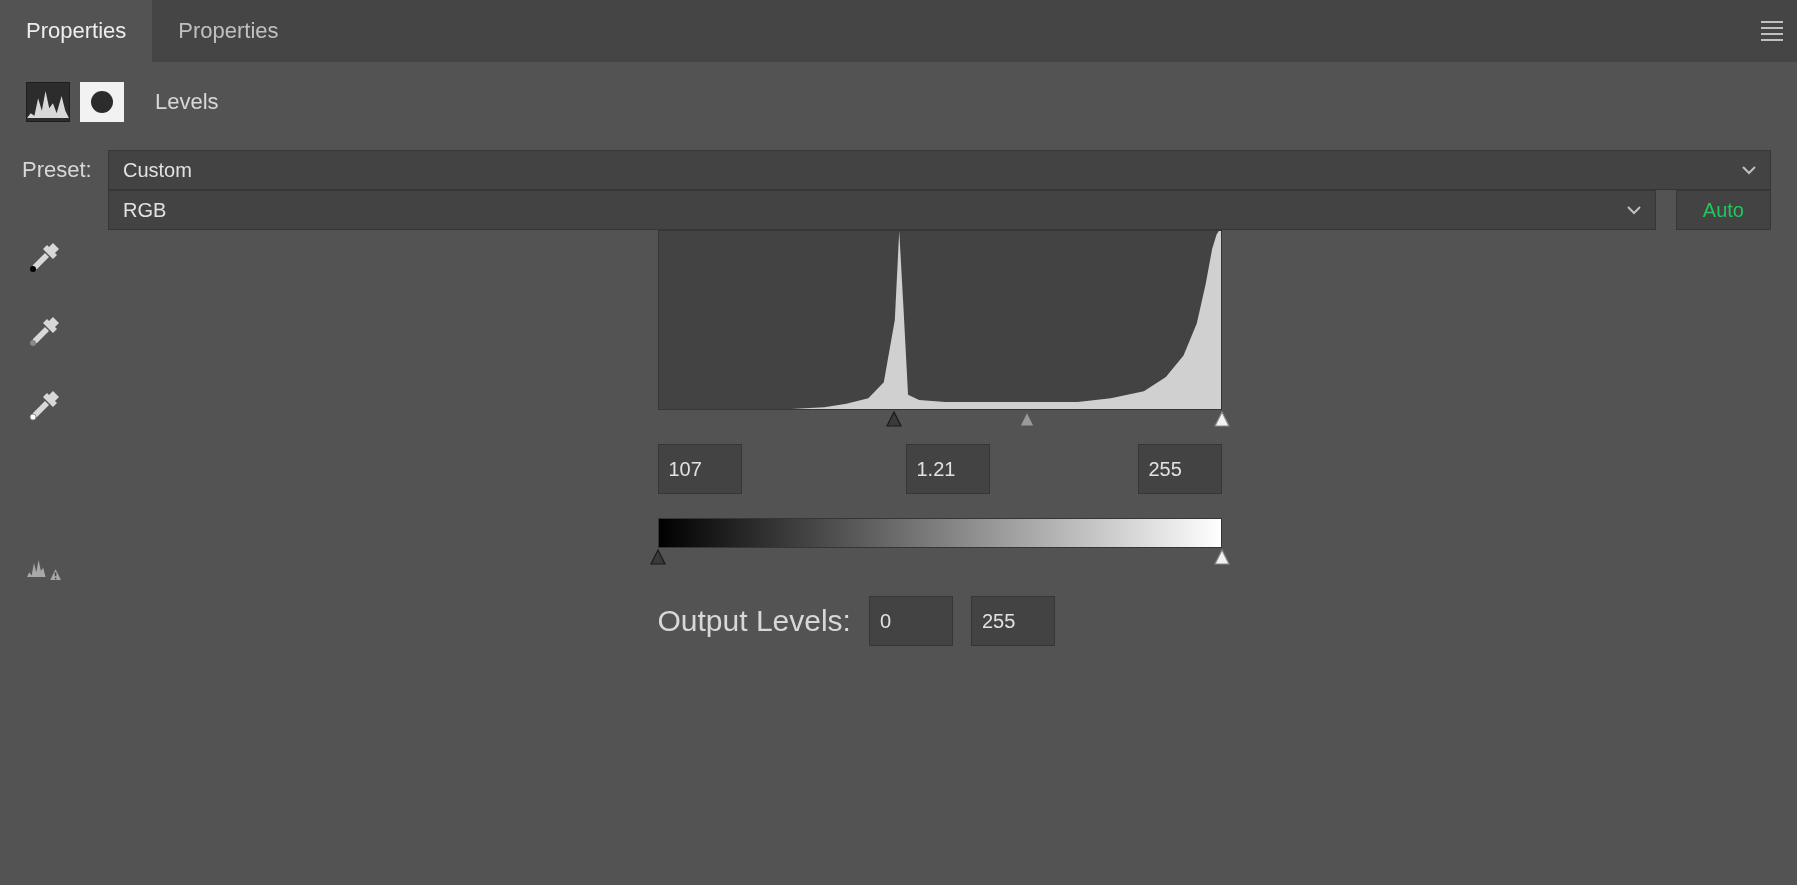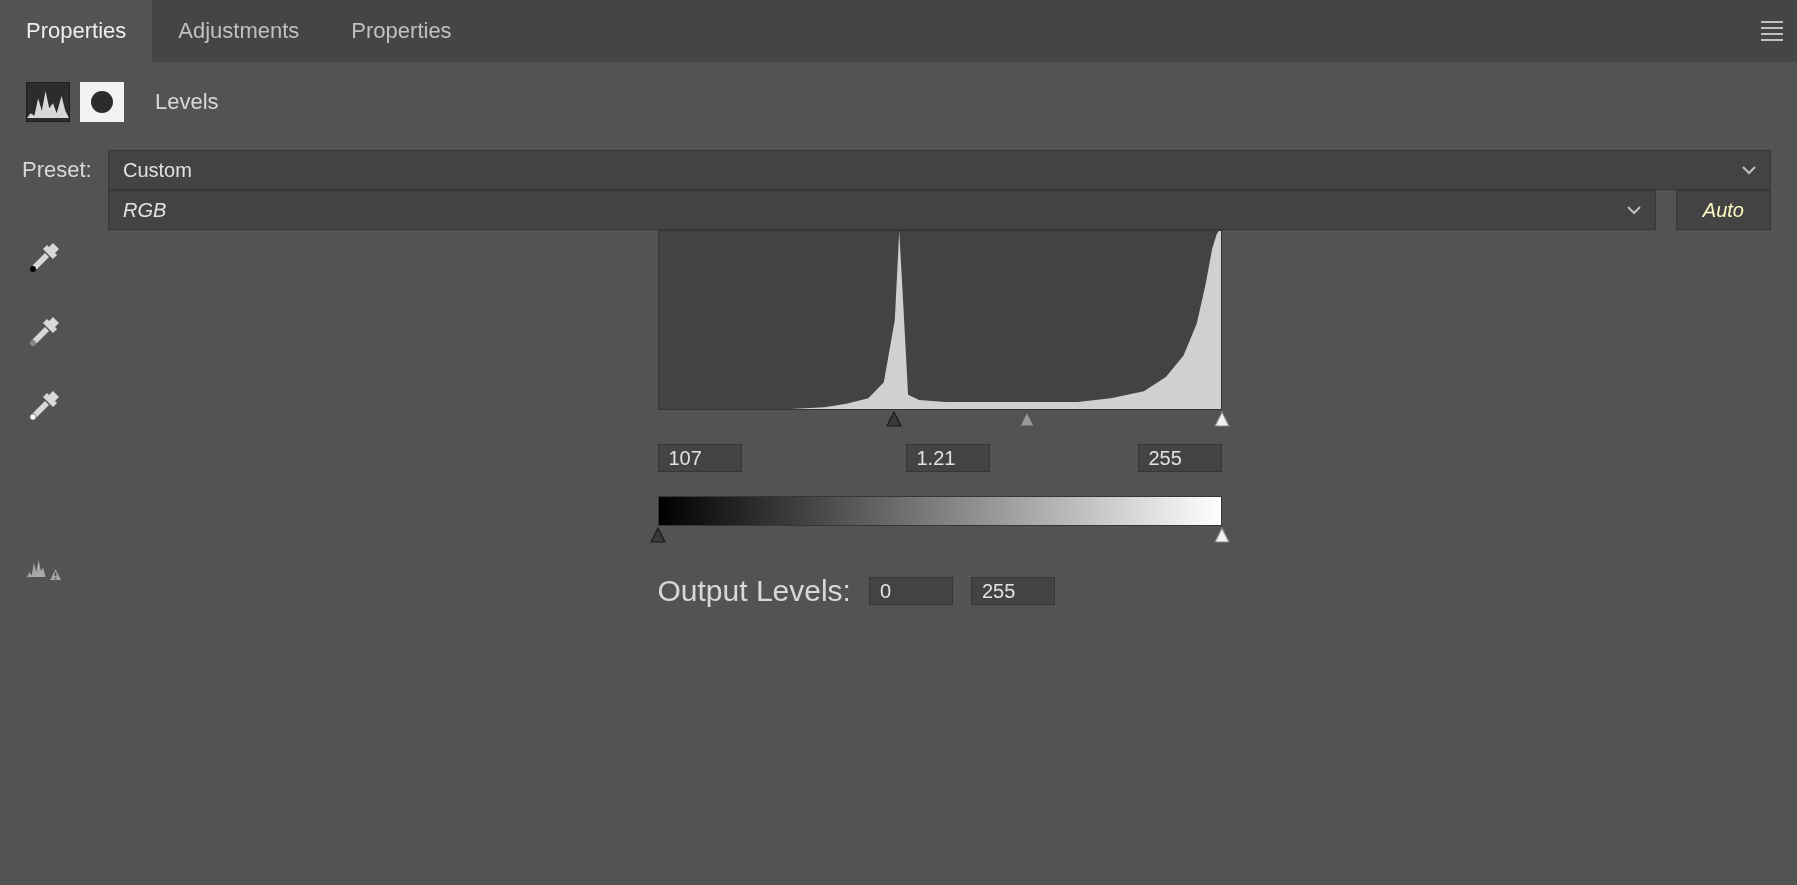--- a/index.html
+++ b/index.html
@@ -26,57 +26,56 @@
 
   .row { display: flex; align-items: center; }
   .lbl { font-size: 22px; color: #d8d8d8; }
 
   .preset-row .lbl { width: 86px; }
   .select { flex: 1; position: relative; border-radius: 6px; }
   .select-box { background: #434343; border: 1px solid #363636; height: 40px; display: flex; align-items: center; padding: 0 14px; font-size: 20px; color: #e2e2e2; cursor: pointer; }
   .select-box .chev { margin-left: auto; }
   .chev svg { width: 14px; height: 10px; display: block; }
 
-  .channel-row { padding-left: 86px; gap: 20px; font-style: italic; }
+  .channel-row { padding-left: 86px; gap: 20px; }
   .channel-row .select { flex: 1; }
-  .btn { background: #434343; border: 1px solid #363636; height: 40px; padding: 0 26px; display: flex; align-items: center; font-size: 20px; color: #fef9c3; cursor: pointer; }
+  .btn { background: #434343; border: 1px solid #363636; height: 40px; padding: 0 26px; display: flex; align-items: center; font-size: 20px; color: #22c55e; cursor: pointer; }
 
   
   .work { display: flex; }
   .tools { width: 86px; display: flex; flex-direction: column; gap: 30px; padding-top: 6px; }
   .tool { width: 44px; height: 44px; display: flex; align-items: center; justify-content: center; cursor: pointer; }
   .tool svg { width: 34px; height: 34px; }
 
   .histo-col { flex: 1; display: flex; flex-direction: column; align-items: center; }
 
   .histo-wrap { width: 564px; }
   .histogram { width: 564px; height: 180px; background: #434343; border: 1px solid #363636; position: relative; overflow: hidden; }
   .histogram svg { width: 100%; height: 100%; display: block; }
 
   .slider-track { width: 564px; height: 22px; position: relative; }
   .thumb { position: absolute; top: 0; width: 18px; height: 18px; transform: translateX(-50%); cursor: pointer; }
   .thumb svg { width: 100%; height: 100%; display: block; }
 
   .inputs-row { width: 564px; display: flex; justify-content: space-between; margin-top: 12px; }
-  .numbox { width: 84px; height: 28px; background: #434343; border: 1px solid #363636; color: #e2e2e2; font-size: 20px; padding: 12px 10px; display: flex; align-items: center; justify-content: center; }
+  .numbox { width: 84px; height: 50px; background: #434343; border: 1px solid #363636; color: #e2e2e2; font-size: 20px; padding: 12px 10px; display: flex; align-items: center; justify-content: center; }
   .inputs-row .mid { margin-left: 16px; }
   input.val { all: unset; width: 100%; font-size: 20px; color: #e2e2e2; }
 
   .gradient-bar { width: 564px; height: 30px; margin-top: 24px; border: 1px solid #363636; background: linear-gradient(to right, #000, #fff); }
   .output-track { width: 564px; height: 22px; position: relative; }
 
   .output-row { display: flex; align-items: center; gap: 18px; margin-top: 26px; }
   .output-row .lbl { font-size: 30px; }
 </style>
 </head>
 <body>
 
 <div class="tabbar">
   <div class="tab active">Properties</div>
-  <div class="tab">Adjustments</div>
   <div class="tab">Properties</div>
   <div class="tab-spacer"></div>
   <div class="tab-menu">
     <span class="hamburger">
         <span></span>
         <span></span>
         <span></span>
         <span></span>
       </span>
   </div>

